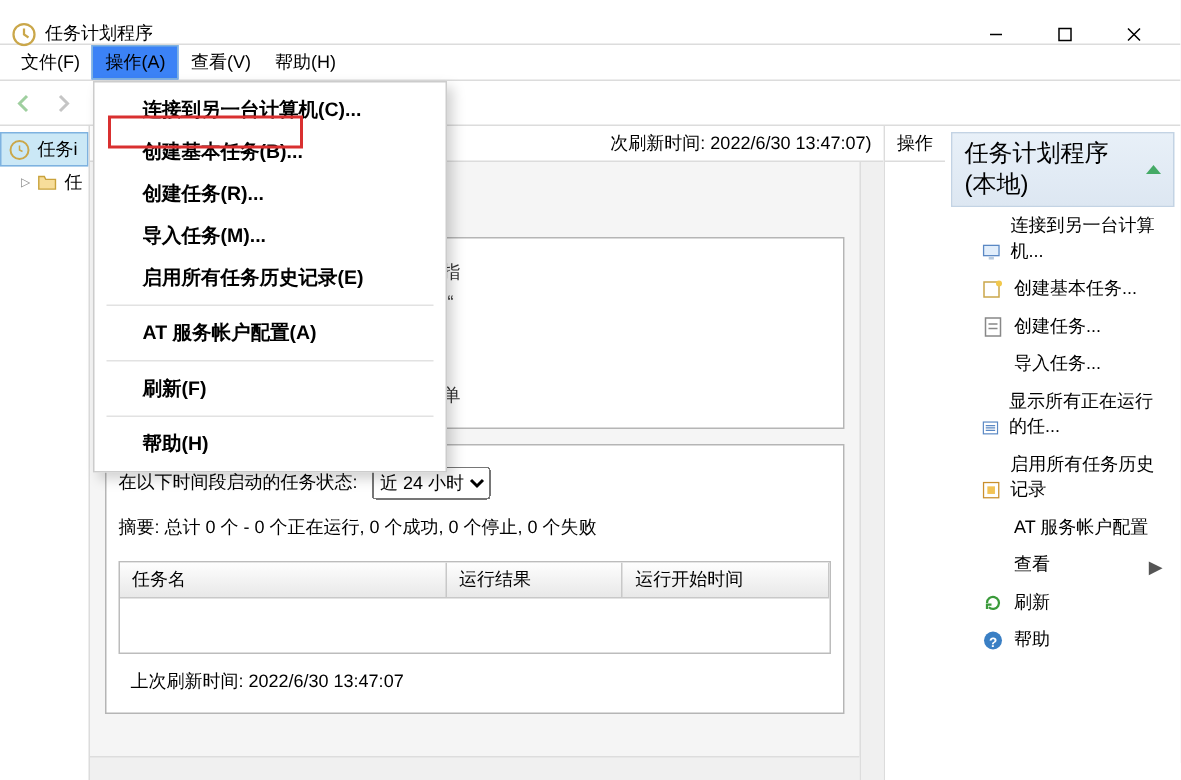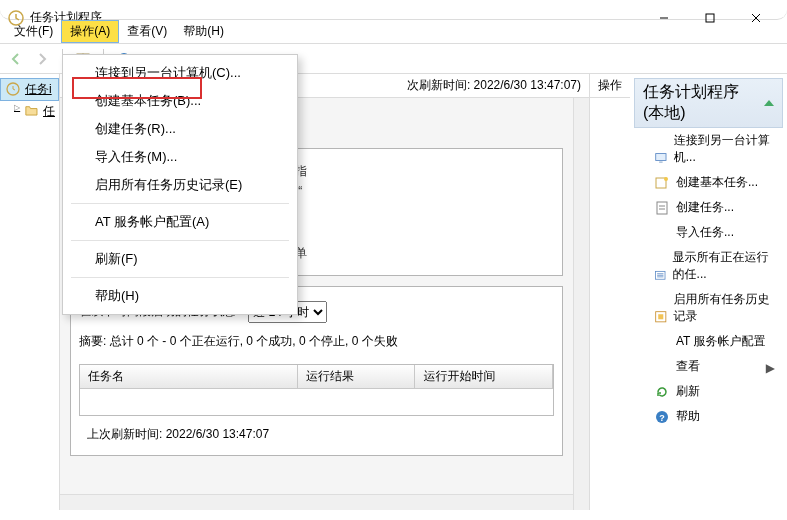--- a/index.html
+++ b/index.html
@@ -7,43 +7,42 @@
     margin: 0;
     font-family: "Microsoft YaHei", "Segoe UI", sans-serif;
     font-size: 12px;
     background: #fff;
     width: 787px;
     height: 520px;
     overflow: hidden;
     color: #000;
   }
   .titlebar {
-    height: 20px;
+    height: 30px;
     display: flex;
     align-items: center;
     padding: 16px 8px 0 8px;
     border-bottom: 1px solid #dcdcdc;
-    border-radius: 15px;
   }
   .titlebar .title-icon { width:16px; height:16px; margin-right:6px; }
   .titlebar .spacer { flex:1; }
   .titlebar .win-btn { width:46px; height:30px; display:flex; align-items:center; justify-content:center; }
   .menubar {
     height: 24px;
     display:flex;
     align-items:center;
     padding: 0 6px;
     border-bottom: 1px solid #dcdcdc;
   }
   .menu-item {
     padding: 2px 8px;
     cursor: default;
   }
   .menu-item.active {
-    background:#fde047;
+    background:#3b82f6;
     border:1px solid #7eb2e0;
   }
   .toolbar {
     height: 30px;
     display:flex;
     align-items:center;
     border-bottom: 1px solid #dcdcdc;
     padding: 0 6px;
     gap:6px;
   }
@@ -56,25 +55,24 @@
   
   .left-pane {
     width: 60px;
     border-right:1px solid #dcdcdc;
     overflow:hidden;
     position:relative;
     padding-top:4px;
   }
   .tree-node {
     display:flex;
-    align-items:flex-start;
+    align-items:center;
     gap:4px;
     padding:2px 4px;
     white-space:nowrap;
-    text-decoration:underline;
   }
   .tree-node.sel {
     background:#cbe8f6;
     border:1px solid #7eb2e0;
   }
   .tree-icon { width:16px; height:16px; }
   
   .center-pane {
     width: 530px;
     border-right:1px solid #dcdcdc;
@@ -110,21 +108,21 @@
     padding: 4px 0;
   }
   .status-row { display:flex; align-items:center; gap:10px; margin: 6px 0 10px; }
   select {
     font: inherit;
     font-size:12px;
     height:22px;
   }
   .status-table {
     border:1px solid #bcbcbc;
-    height:52px;
+    height:62px;
     overflow:hidden;
   }
   .status-th {
     display:flex;
     background: linear-gradient(#fefefe,#e8e8e8);
     border-bottom:1px solid #c8c8c8;
     font-size:12px;
   }
   .status-th > div {
     padding:3px 8px;
@@ -182,20 +180,21 @@
     background:#fff;
     border:1px solid #ccc;
     box-shadow: 4px 4px 8px rgba(0,0,0,.18);
     padding:4px 2px;
     z-index:50;
     font-size:13px;
   }
   .cm-item {
     padding:5px 12px 5px 30px;
     cursor:default;
+    font-weight:bold;
   }
   .cm-sep { height:1px; background:#e2e2e2; margin:4px 6px; }
   .hl-box {
     position:absolute;
     border:2px solid #d93030;
     pointer-events:none;
     z-index:60;
   }
   .chev-up { width:0;height:0;border-left:5px solid transparent;border-right:5px solid transparent;border-bottom:6px solid #4a6; display:inline-block; }
   .scroll-y {

